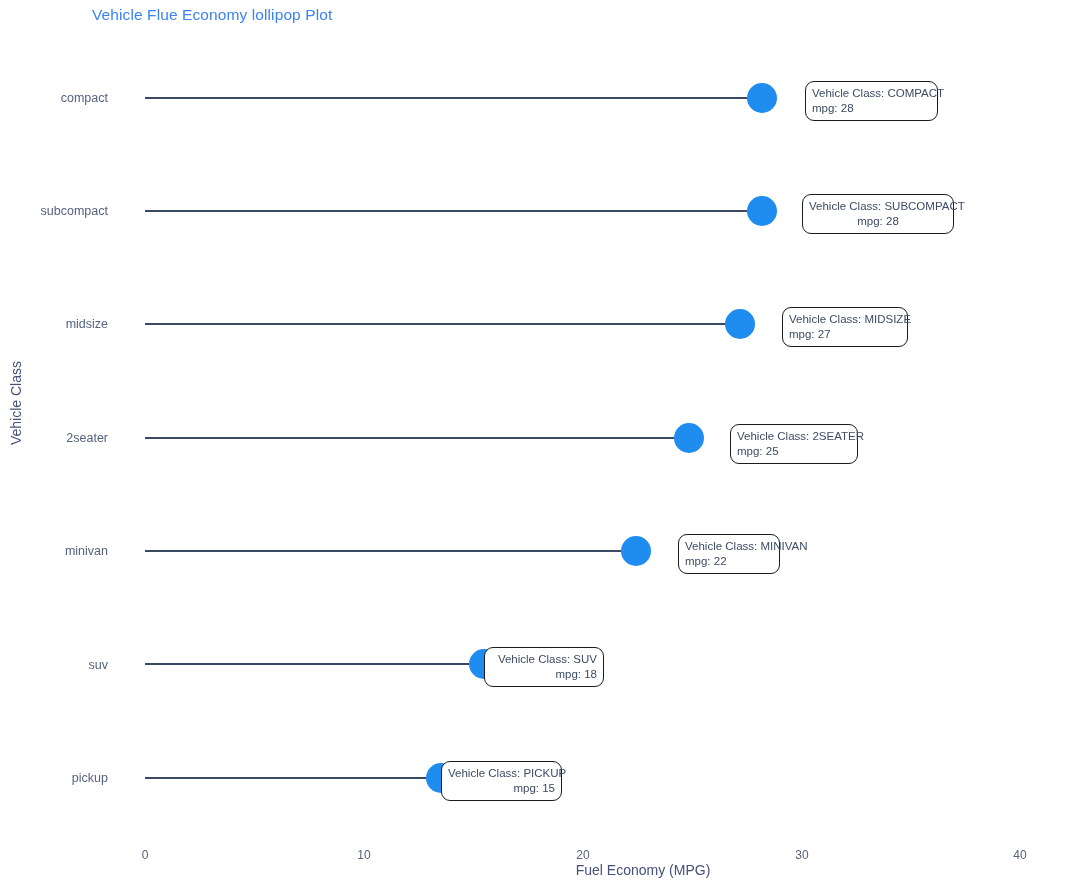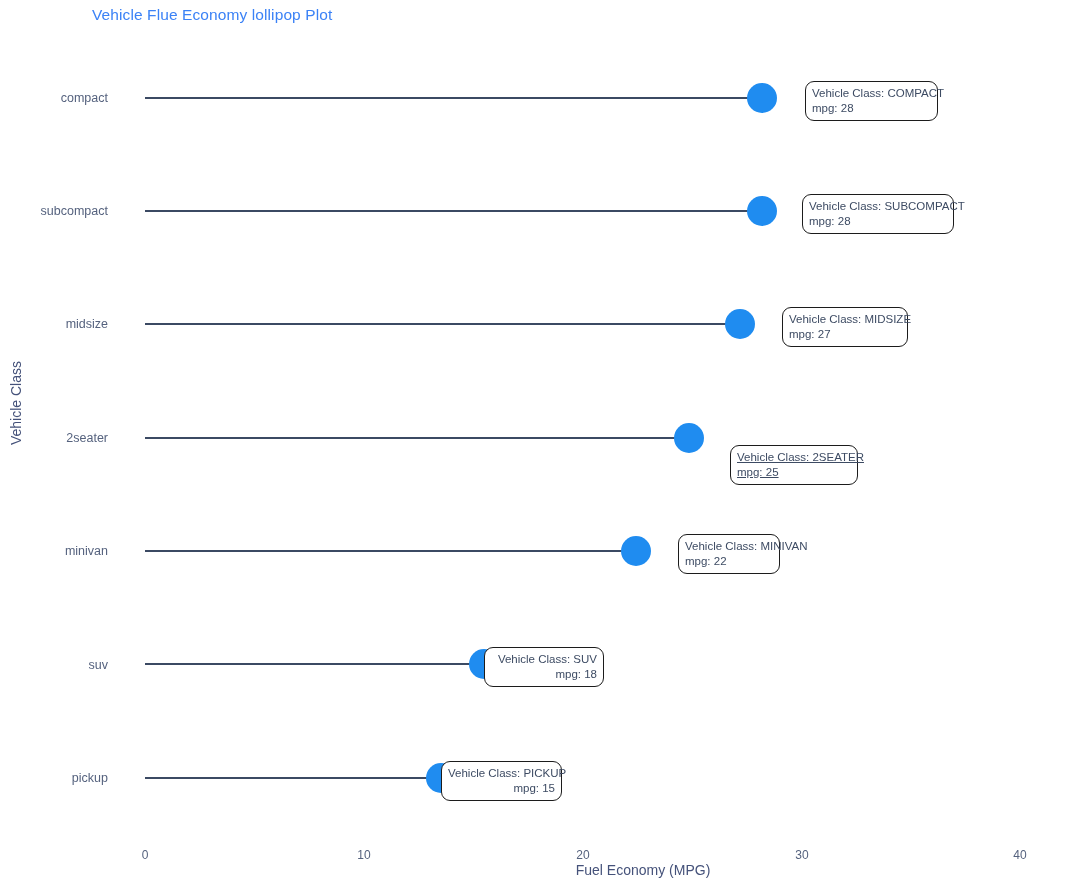--- a/index.html
+++ b/index.html
@@ -146,31 +146,31 @@
   <div class="lolli-dot" style="left:674px; top:423px; width:30px; height:30px;"></div>
   <div class="lolli-dot" style="left:621px; top:536px; width:30px; height:30px;"></div>
   <div class="lolli-dot" style="left:469px; top:649px; width:30px; height:30px;"></div>
   <div class="lolli-dot" style="left:426px; top:763px; width:30px; height:30px;"></div>
 
   <div class="tooltip-box" style="left:805px; top:81px; width:133px;">
     <span class="tooltip-line">Vehicle Class: COMPACT</span>
     <span class="tooltip-line">mpg: 28</span>
   </div>
 
-  <div class="tooltip-box" style="left:802px; top:194px; width:152px;">
+  <div class="tooltip-box" style="left:802px; top:194px; width:152px;text-align:center;">
     <span class="tooltip-line">Vehicle Class: SUBCOMPACT</span>
     <span class="tooltip-line">mpg: 28</span>
   </div>
 
   <div class="tooltip-box" style="left:782px; top:307px; width:126px;">
     <span class="tooltip-line">Vehicle Class: MIDSIZE</span>
     <span class="tooltip-line">mpg: 27</span>
   </div>
 
-  <div class="tooltip-box" style="left:730px; top:445px; width:128px;text-decoration:underline;">
+  <div class="tooltip-box" style="left:730px; top:424px; width:128px;">
     <span class="tooltip-line">Vehicle Class: 2SEATER</span>
     <span class="tooltip-line">mpg: 25</span>
   </div>
 
   <div class="tooltip-box" style="left:678px; top:534px; width:102px;">
     <span class="tooltip-line">Vehicle Class: MINIVAN</span>
     <span class="tooltip-line">mpg: 22</span>
   </div>
 
   <div class="tooltip-box align-right" style="left:484px; top:647px; width:120px;">

